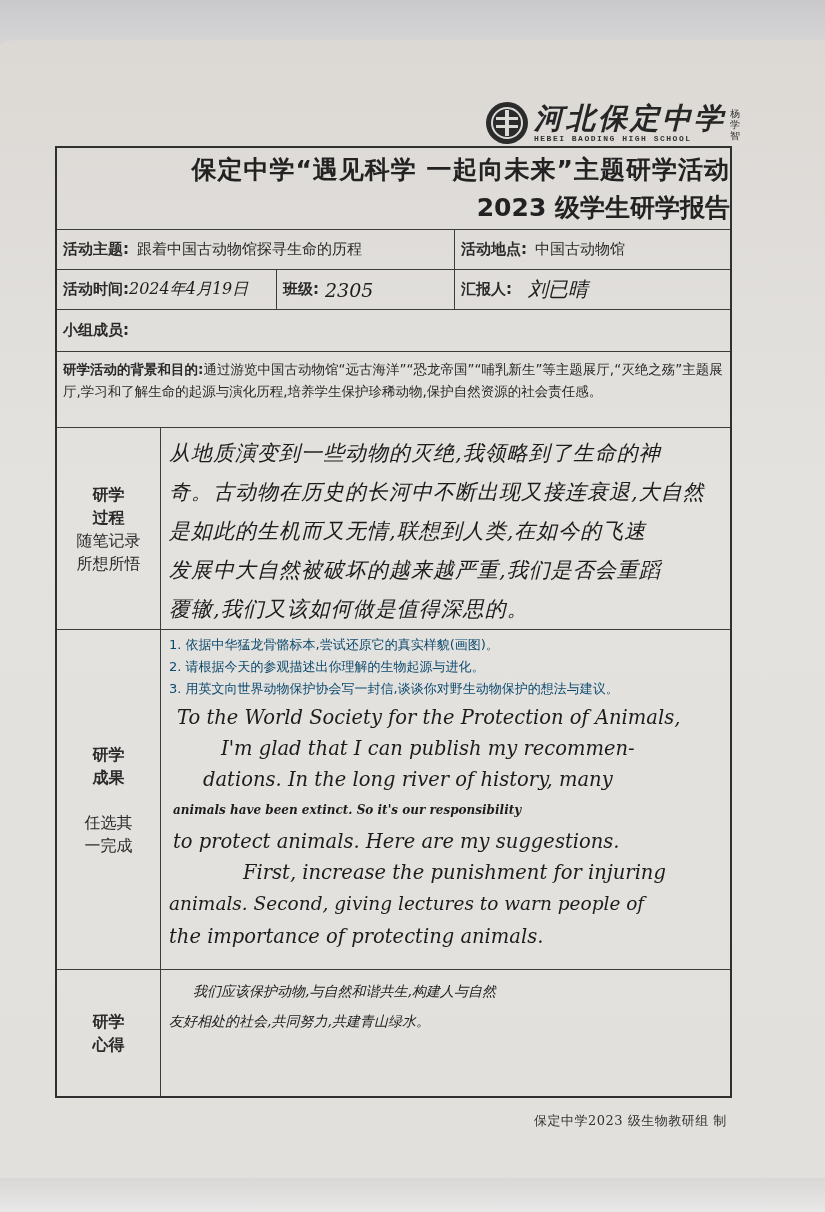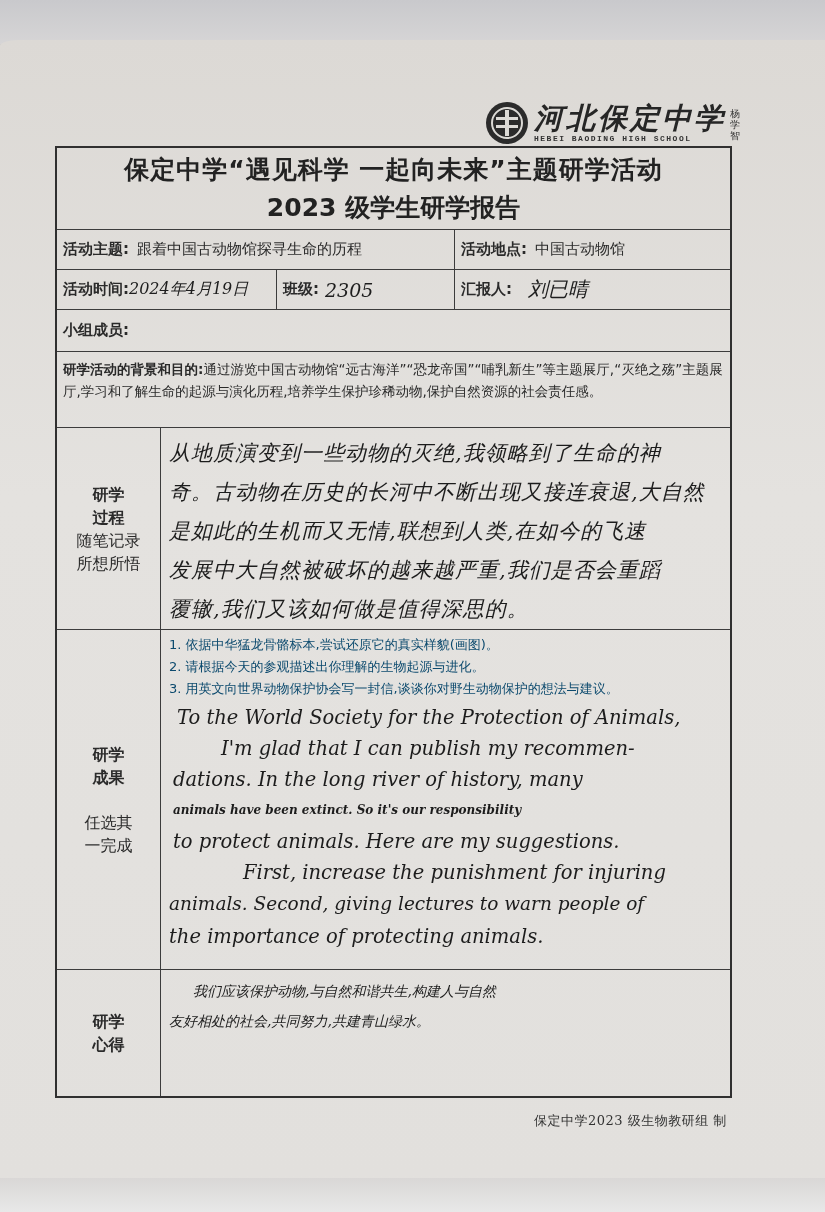--- a/index.html
+++ b/index.html
@@ -65,21 +65,21 @@
 
   
   .form {
     position: absolute; left: 55px; top: 146px; width: 677px;
     border: 2px solid #303030;
     box-sizing: border-box;
   }
   .row { display: flex; border-bottom: 1.5px solid #3c3c3c; box-sizing: border-box; }
   .row:last-child { border-bottom: none; }
   .title-row {
-    height: 82px; flex-direction: column; align-items: center; justify-content: center;
+    height: 82px; flex-direction: column; align-items: flex-end; justify-content: center;
   }
   .title-line1 {
     font-family: "DejaVu Sans", sans-serif; font-size: 25px; font-weight: bold;
     letter-spacing: 1px; color: #222; line-height: 34px;
   }
   .title-line2 {
     font-family: "DejaVu Sans", sans-serif; font-size: 25px; font-weight: bold;
     color: #222; line-height: 34px; margin-top: 4px;
   }
   .cell {
@@ -227,21 +227,21 @@
     </div>
     <div class="content" style="padding:2px 8px;">
       <div class="prompts">
         <div>1.  依据中华猛龙骨骼标本,尝试还原它的真实样貌(画图)。</div>
         <div>2.  请根据今天的参观描述出你理解的生物起源与进化。</div>
         <div>3.  用英文向世界动物保护协会写一封信,谈谈你对野生动物保护的想法与建议。</div>
       </div>
       <div class="letter">
         <div style="padding-left:8px;">To the World Society for the Protection of Animals,</div>
         <div class="ind">I'm glad that I can publish my recommen-</div>
-        <div style="padding-left:4px;">dations. In the long river of history, many</div>
+        <div style="padding-left:4px;margin-left:30px;">dations. In the long river of history, many</div>
         <div style="padding-left:4px;font-size:12px;font-weight:bold;">animals have been extinct. So it's our responsibility</div>
         <div style="padding-left:4px;">to protect animals. Here are my suggestions.</div>
         <div class="ind2">First, increase the punishment for injuring</div>
         <div style="font-size:18.5px;">animals. Second, giving lectures to warn people of</div>
         <div style="padding-top:2px;">the importance of protecting animals.</div>
       </div>
     </div>
   </div>
 
   <div class="row r-insight">

